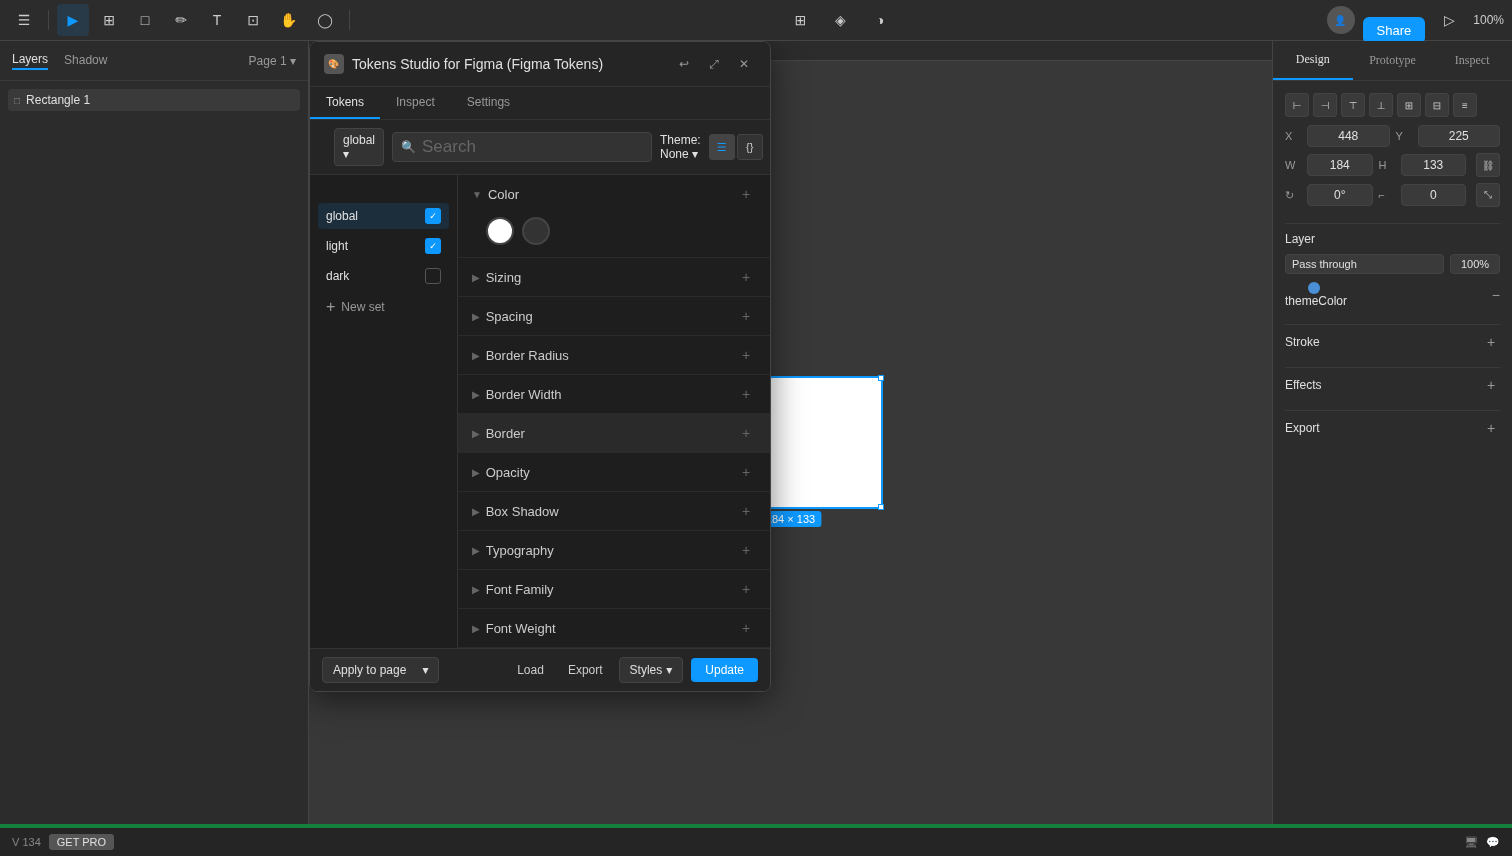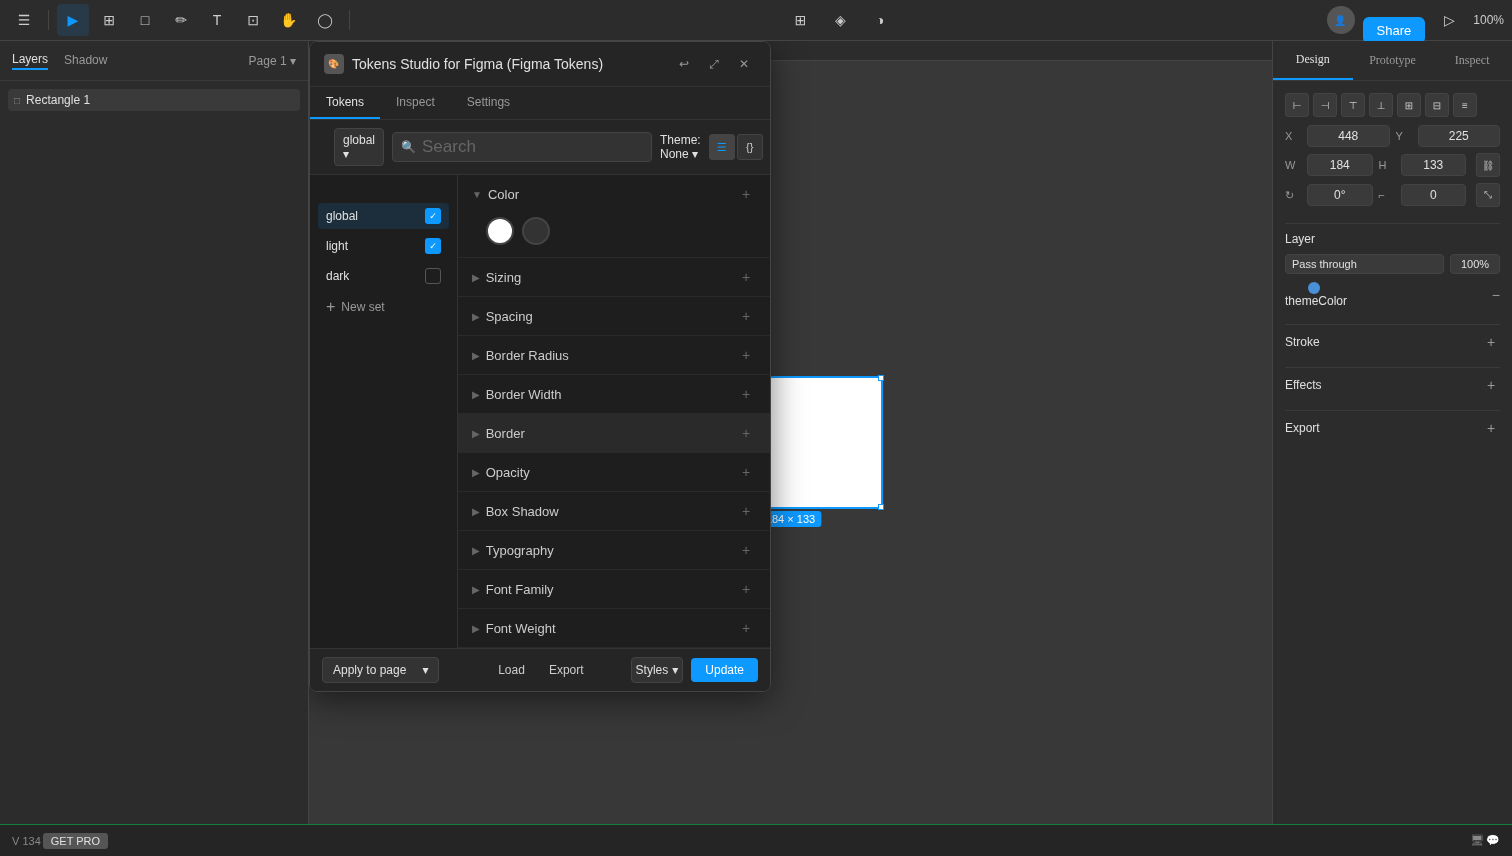--- a/index.html
+++ b/index.html
@@ -495,46 +495,45 @@
       cursor: pointer;
       padding: 4px 8px;
     }
     .styles-btn {
       display: flex;
       align-items: center;
       gap: 4px;
       background: #333;
       border: 1px solid #444;
       border-radius: 4px;
-      padding: 5px 4px;
-      font-size: 12px;
-      color: #e0e0e0;
-      cursor: pointer;
-      margin-left: 31px;
+      padding: 5px 10px;
+      font-size: 12px;
+      color: #e0e0e0;
+      cursor: pointer;
     }
     .update-btn {
       background: #0d99ff;
       color: white;
       border: none;
       border-radius: 4px;
       padding: 5px 14px;
       font-size: 12px;
       cursor: pointer;
       font-weight: 500;
     }
 
     
     .status-bar {
       height: 32px;
       background: #252525;
-      border-top: 1px solid #15803d;
+      border-top: 4px solid #15803d;
       display: flex;
       align-items: center;
       padding: 0 12px;
-      gap: 2px;
+      gap: 8px;
       font-size: 11px;
       color: #888;
       flex-shrink: 0;
     }
     .get-pro-btn {
       background: #555;
       color: #e0e0e0;
       border: none;
       border-radius: 3px;
       padding: 2px 8px;

